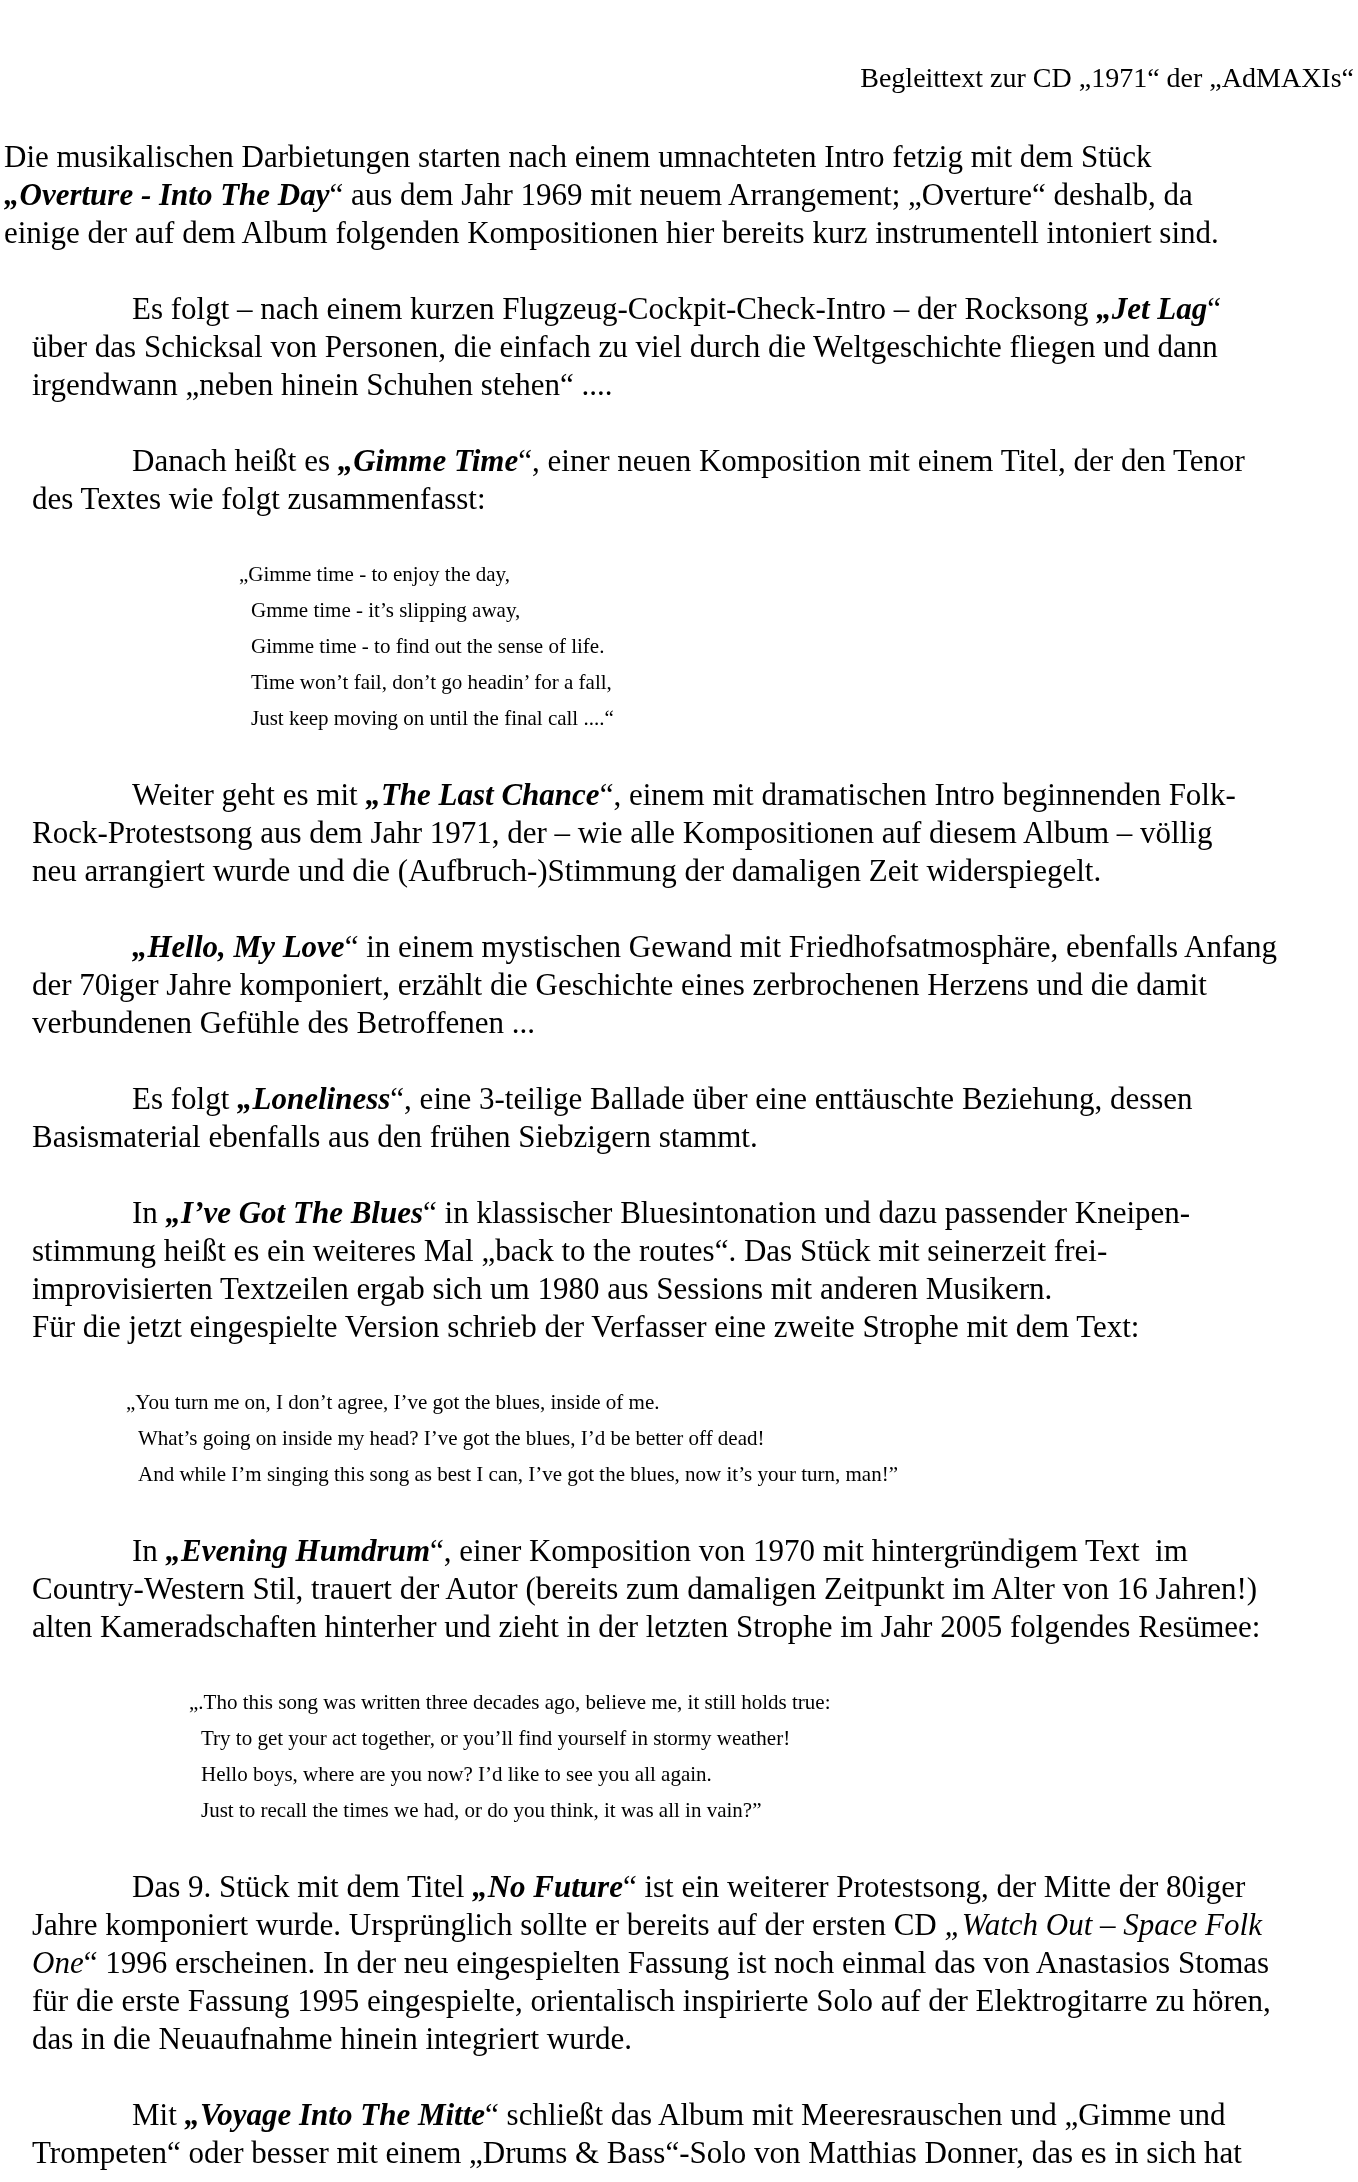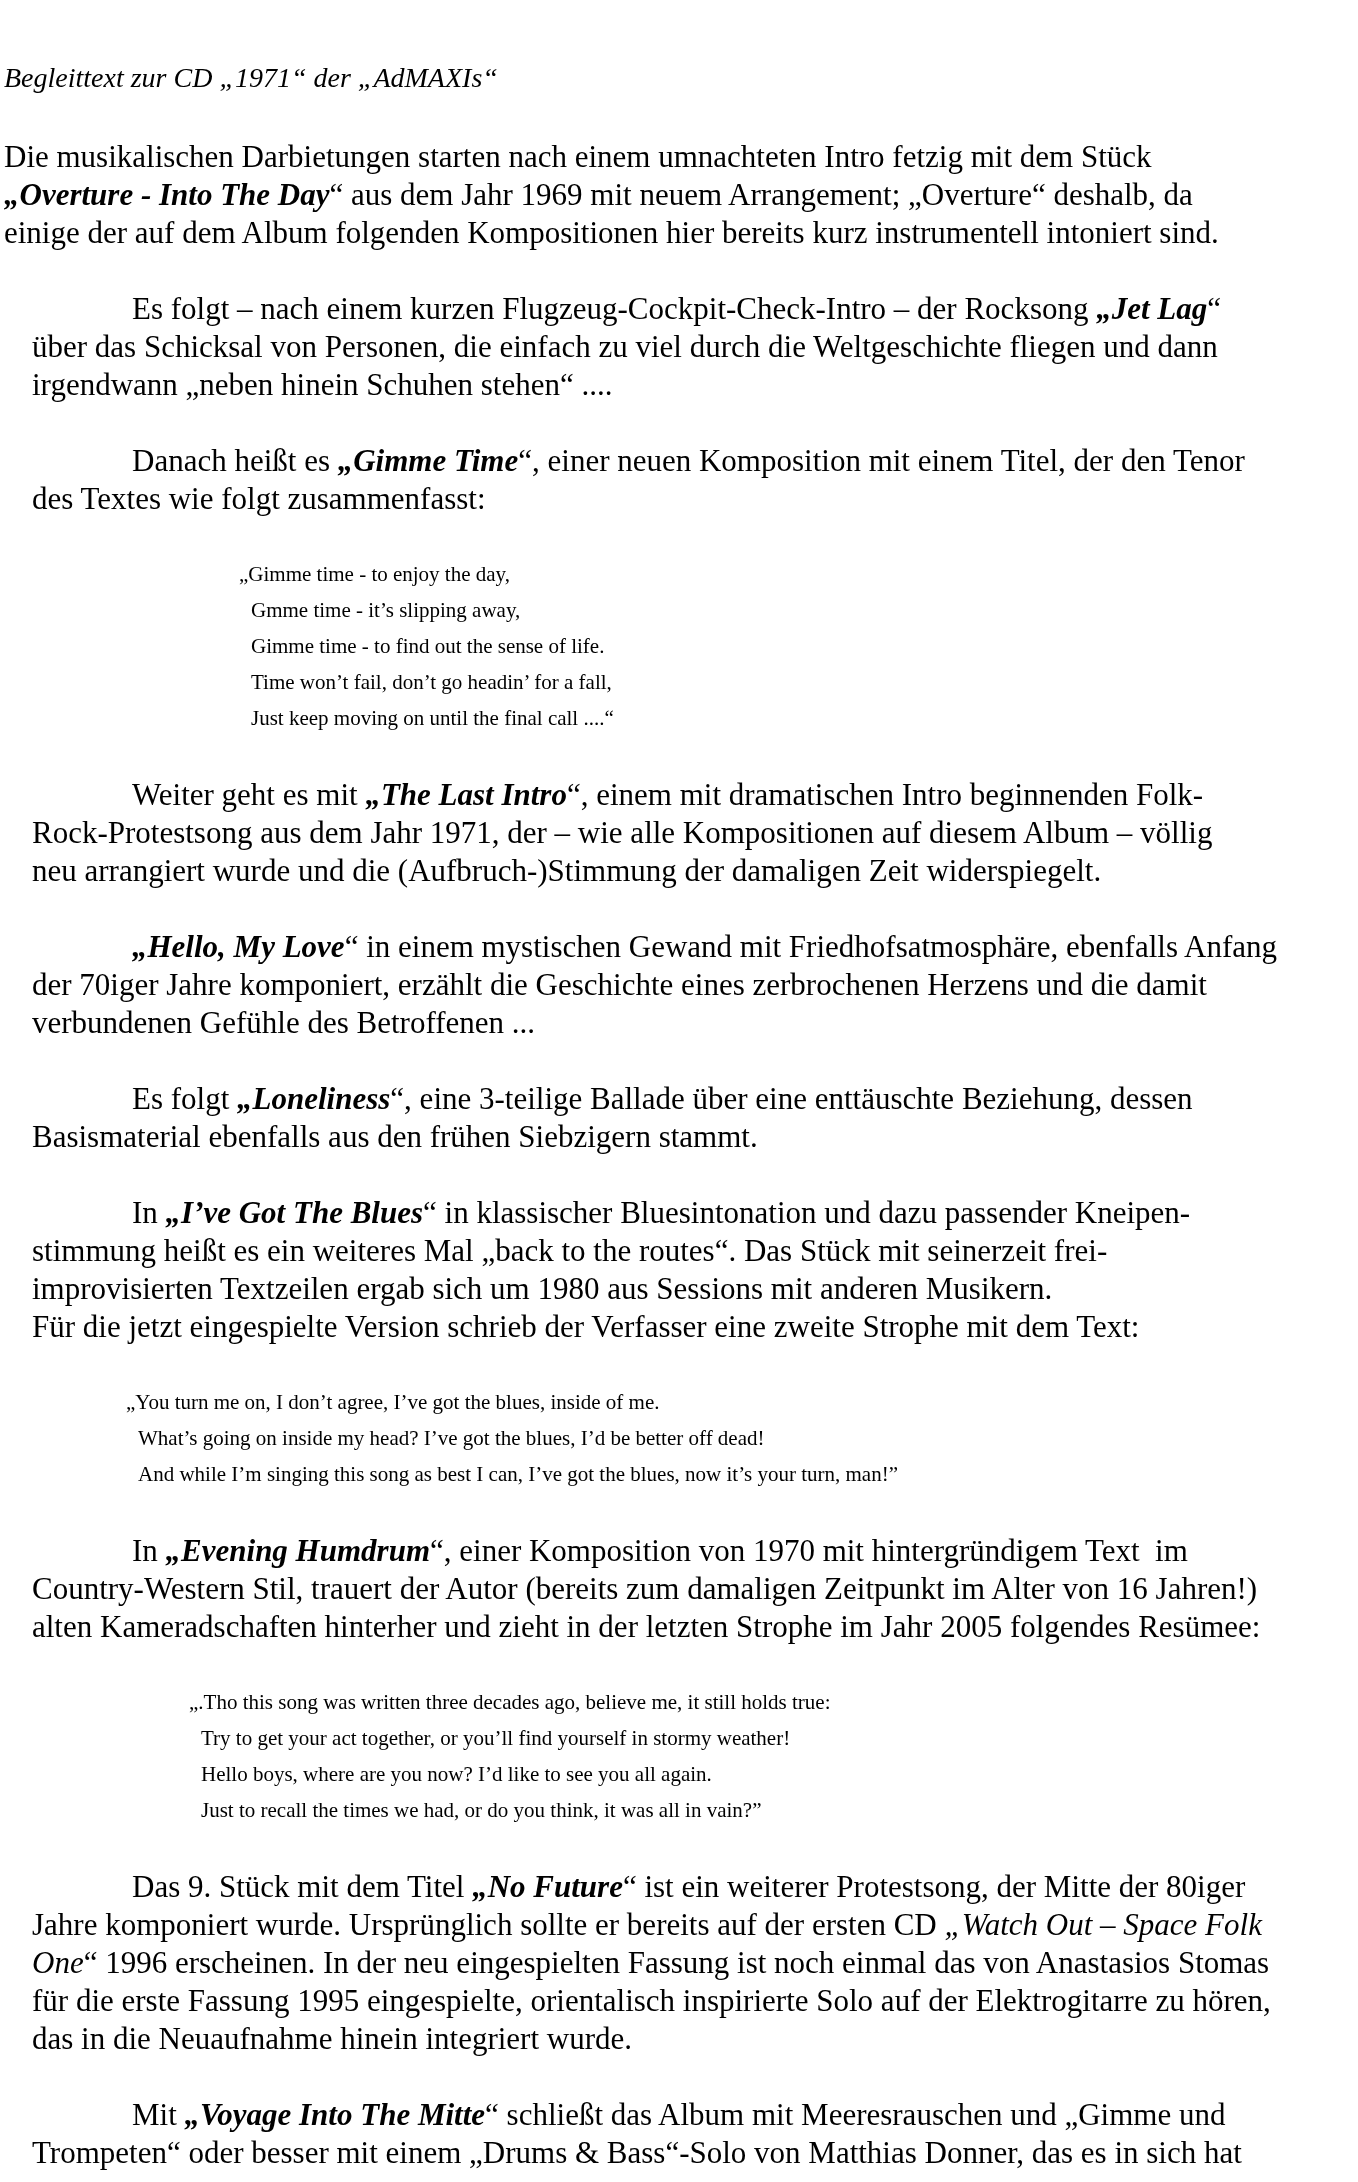--- a/index.html
+++ b/index.html
@@ -18,22 +18,21 @@
     padding: 8px 4px 20px 4px;
     overflow: hidden;
   }
   .date {
     text-align: right;
     font-size: 23px;
     line-height: 34px;
     padding-right: 8px;
   }
   .doc-title {
-    text-align: left;
-    font-style: italic;
+    text-align: right;
     font-size: 28px;
     line-height: 36px;
     margin: 52px 0 42px 0;
     font-weight: normal;
   }
   .para {
     font-size: 31px;
     line-height: 38px;
     margin: 0 0 38px 0;
     white-space: pre-wrap;
@@ -56,21 +55,21 @@
 </head>
 <body>
 
 <div class="page">
   <h1 class="doc-title">Begleittext zur CD „1971“ der „AdMAXIs“</h1>
   <main>
       <p class="para"><span>Die musikalischen Darbietungen starten nach einem umnachteten Intro fetzig mit dem Stück</span><br><span class="bi">„Overture - Into The Day</span><span>“ aus dem Jahr 1969 mit neuem Arrangement; „Overture“ deshalb, da</span><br><span>einige der auf dem Album folgenden Kompositionen hier bereits kurz instrumentell intoniert sind.</span></p>
       <p class="para indent"><span>Es folgt – nach einem kurzen Flugzeug-Cockpit-Check-Intro – der Rocksong </span><span class="bi">„Jet Lag</span><span>“</span><br><span>über das Schicksal von Personen, die einfach zu viel durch die Weltgeschichte fliegen und dann</span><br><span>irgendwann „neben hinein Schuhen stehen“ ....</span></p>
       <p class="para indent"><span>Danach heißt es </span><span class="bi">„Gimme Time</span><span>“, einer neuen Komposition mit einem Titel, der den Tenor</span><br><span>des Textes wie folgt zusammenfasst:</span></p>
       <div class="quote" style="margin-left: 235px;"><div class="quote-line first">„Gimme time - to enjoy the day,</div><div class="quote-line">Gmme time - it’s slipping away,</div><div class="quote-line">Gimme time - to find out the sense of life.</div><div class="quote-line">Time won’t fail, don’t go headin’ for a fall,</div><div class="quote-line">Just keep moving on until the final call ....“</div></div>
-      <p class="para indent"><span>Weiter geht es mit </span><span class="bi">„The Last Intro</span><span>“, einem mit dramatischen Intro beginnenden Folk-</span><br><span>Rock-Protestsong aus dem Jahr 1971, der – wie alle Kompositionen auf diesem Album – völlig</span><br><span>neu arrangiert wurde und die (Aufbruch-)Stimmung der damaligen Zeit widerspiegelt.</span></p>
+      <p class="para indent"><span>Weiter geht es mit </span><span class="bi">„The Last Chance</span><span>“, einem mit dramatischen Intro beginnenden Folk-</span><br><span>Rock-Protestsong aus dem Jahr 1971, der – wie alle Kompositionen auf diesem Album – völlig</span><br><span>neu arrangiert wurde und die (Aufbruch-)Stimmung der damaligen Zeit widerspiegelt.</span></p>
       <p class="para indent"><span class="bi">„Hello, My Love</span><span>“ in einem mystischen Gewand mit Friedhofsatmosphäre, ebenfalls Anfang</span><br><span>der 70iger Jahre komponiert, erzählt die Geschichte eines zerbrochenen Herzens und die damit</span><br><span>verbundenen Gefühle des Betroffenen ...</span></p>
       <p class="para indent"><span>Es folgt </span><span class="bi">„Loneliness</span><span>“, eine 3-teilige Ballade über eine enttäuschte Beziehung, dessen</span><br><span>Basismaterial ebenfalls aus den frühen Siebzigern stammt.</span></p>
       <p class="para indent"><span>In </span><span class="bi">„I’ve Got The Blues</span><span>“ in klassischer Bluesintonation und dazu passender Kneipen-</span><br><span>stimmung heißt es ein weiteres Mal „back to the routes“. Das Stück mit seinerzeit frei-</span><br><span>improvisierten Textzeilen ergab sich um 1980 aus Sessions mit anderen Musikern.</span><br><span>Für die jetzt eingespielte Version schrieb der Verfasser eine zweite Strophe mit dem Text:</span></p>
       <div class="quote" style="margin-left: 122px; margin-top: 14px;"><div class="quote-line first">„You turn me on, I don’t agree, I’ve got the blues, inside of me.</div><div class="quote-line">What’s going on inside my head? I’ve got the blues, I’d be better off dead!</div><div class="quote-line">And while I’m singing this song as best I can, I’ve got the blues, now it’s your turn, man!”</div></div>
       <p class="para indent"><span>In </span><span class="bi">„Evening Humdrum</span><span>“, einer Komposition von 1970 mit hintergründigem Text  im</span><br><span>Country-Western Stil, trauert der Autor (bereits zum damaligen Zeitpunkt im Alter von 16 Jahren!)</span><br><span>alten Kameradschaften hinterher und zieht in der letzten Strophe im Jahr 2005 folgendes Resümee:</span></p>
       <div class="quote" style="margin-left: 185px;"><div class="quote-line first">„.Tho this song was written three decades ago, believe me, it still holds true:</div><div class="quote-line">Try to get your act together, or you’ll find yourself in stormy weather!</div><div class="quote-line">Hello boys, where are you now? I’d like to see you all again.</div><div class="quote-line">Just to recall the times we had, or do you think, it was all in vain?”</div></div>
       <p class="para indent"><span>Das 9. Stück mit dem Titel </span><span class="bi">„No Future</span><span>“ ist ein weiterer Protestsong, der Mitte der 80iger</span><br><span>Jahre komponiert wurde. Ursprünglich sollte er bereits auf der ersten CD </span><span class="i">„Watch Out – Space Folk</span><br><span class="i">One</span><span>“ 1996 erscheinen. In der neu eingespielten Fassung ist noch einmal das von Anastasios Stomas</span><br><span>für die erste Fassung 1995 eingespielte, orientalisch inspirierte Solo auf der Elektrogitarre zu hören,</span><br><span>das in die Neuaufnahme hinein integriert wurde.</span></p>
       <p class="para indent"><span>Mit </span><span class="bi">„Voyage Into The Mitte</span><span>“ schließt das Album mit Meeresrauschen und „Gimme und</span><br><span>Trompeten“ oder besser mit einem „Drums &amp; Bass“-Solo von Matthias Donner, das es in sich hat</span><br></p>
     </main>
 </div>

